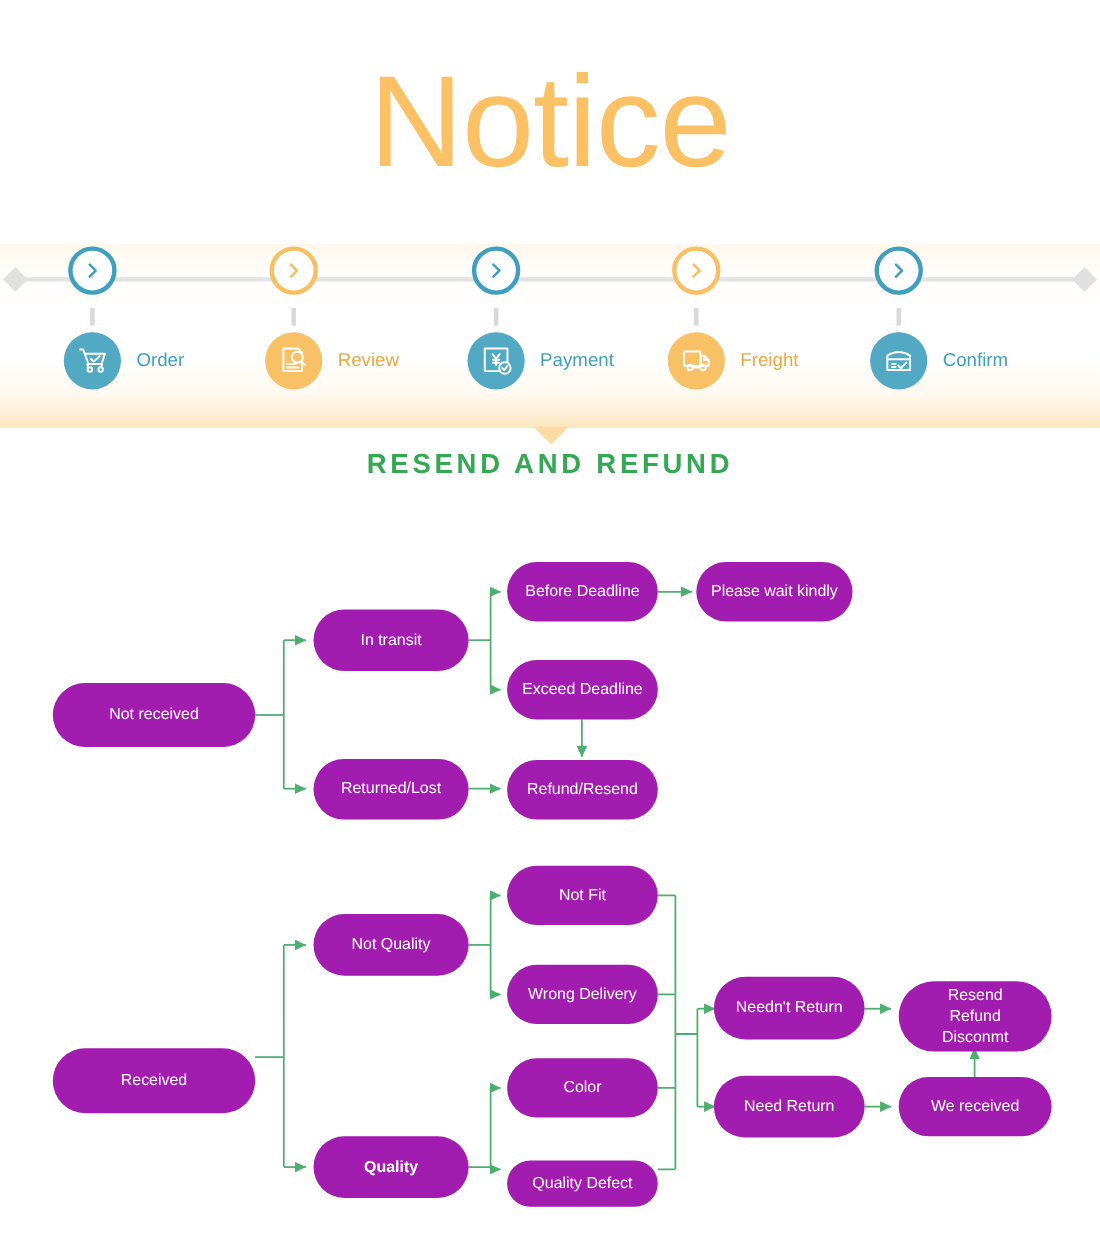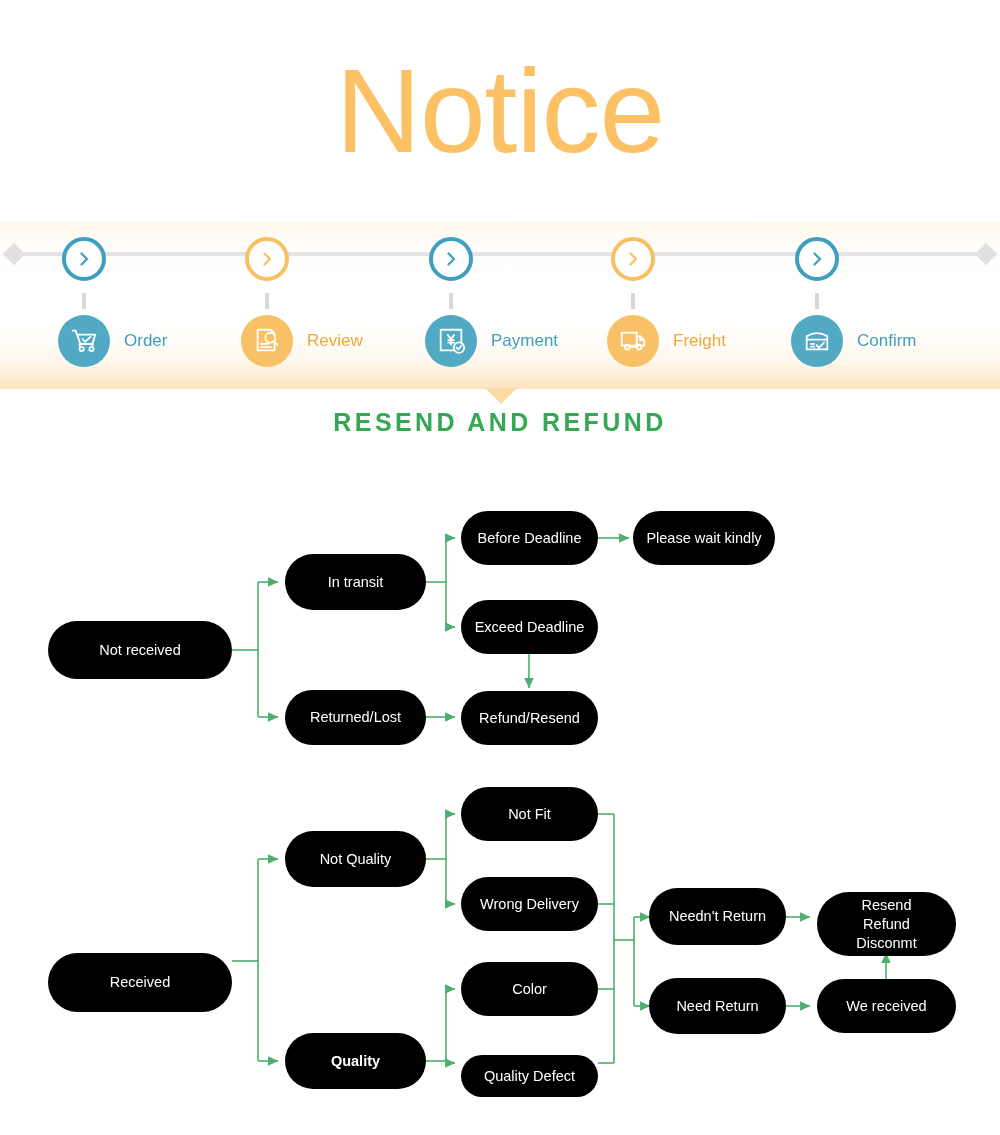--- a/index.html
+++ b/index.html
@@ -65,21 +65,21 @@
     width: 16px; height: 16px;
     background: #e0e0e0;
     transform: rotate(45deg);
   }
   .track-cap.left  { left: 6px; }
   .track-cap.right { left: 978px; }
 
   
   .step {
     position: absolute;
-    top: 237px;
+    top: 224px;
     width: 180px;
     height: 120px;
   }
   .step-node {
     position: absolute;
     left: 10px; top: 0;
     width: 44px; height: 44px;
     border-radius: 50%;
     background: #ffffff;
     border: 4px solid #3e9fbe;
@@ -136,21 +136,21 @@
   .flow {
     position: absolute;
     left: 0; top: 0;
     width: 1000px;
     height: 1135px;
     pointer-events: none;
   }
 
   .node {
     position: absolute;
-    background: #000000;
+    background: #a21caf;
     border-radius: 100px;
     color: #ffffff;
     display: flex;
     align-items: center;
     justify-content: center;
     text-align: center;
     font-size: 14.5px;
     line-height: 19px;
     padding: 4px 10px;
   }

